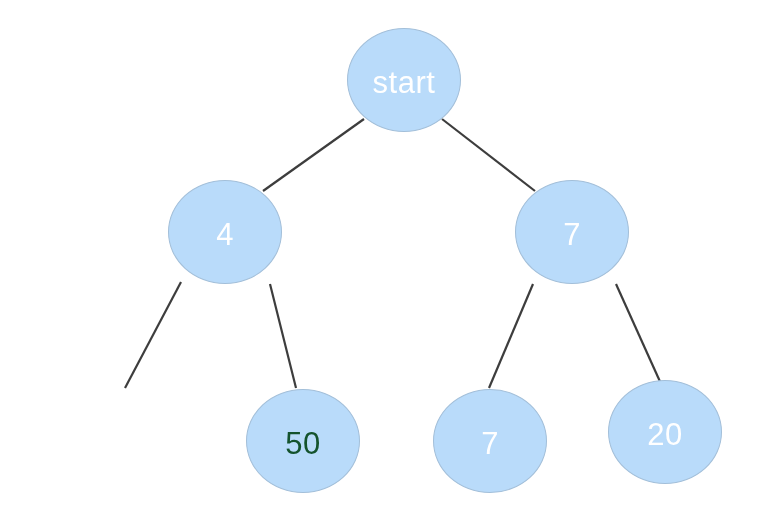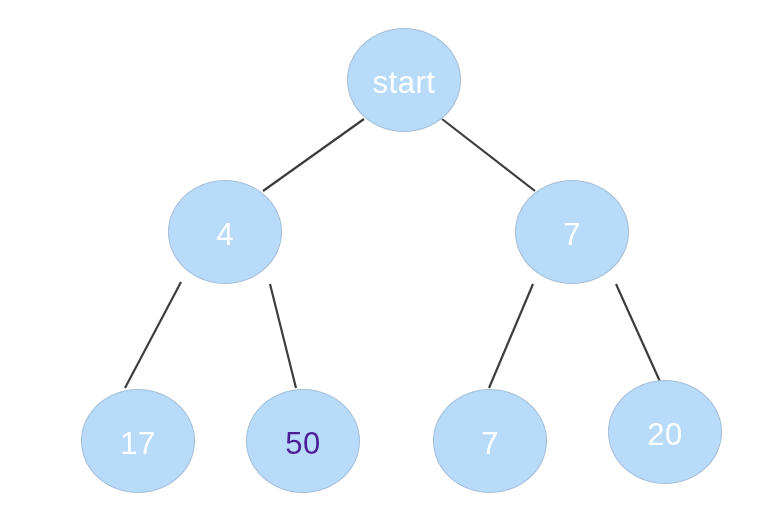--- a/index.html
+++ b/index.html
@@ -59,25 +59,22 @@
   <div class="nodes-layer">
       <div class="node" style="left: 347px; top: 28px; width: 114px; height: 104px; background: rgb(185, 219, 250); border: 1.5px solid rgb(163, 191, 217);">
         <span class="node-label" style="color: rgb(255, 255, 255);">start</span>
       </div>
       <div class="node" style="left: 168px; top: 180px; width: 114px; height: 104px; background: rgb(185, 219, 250); border: 1.5px solid rgb(163, 191, 217);">
         <span class="node-label" style="color: rgb(255, 255, 255);">4</span>
       </div>
       <div class="node" style="left: 515px; top: 180px; width: 114px; height: 104px; background: rgb(185, 219, 250); border: 1.5px solid rgb(163, 191, 217);">
         <span class="node-label" style="color: rgb(255, 255, 255);">7</span>
       </div>
-      <div class="node" style="left: 81px; top: 389px; width: 114px; height: 104px; background: rgb(185, 219, 250); border: 1.5px solid rgb(163, 191, 217);">
-        <span class="node-label" style="color: rgb(255, 255, 255);">17</span>
-      </div>
       <div class="node" style="left: 246px; top: 389px; width: 114px; height: 104px; background: rgb(185, 219, 250); border: 1.5px solid rgb(163, 191, 217);">
-        <span class="node-label" style="color: #4c1d95;">50</span>
+        <span class="node-label" style="color: #14532d;">50</span>
       </div>
       <div class="node" style="left: 433px; top: 389px; width: 114px; height: 104px; background: rgb(185, 219, 250); border: 1.5px solid rgb(163, 191, 217);">
         <span class="node-label" style="color: rgb(255, 255, 255);">7</span>
       </div>
       <div class="node" style="left: 608px; top: 380px; width: 114px; height: 104px; background: rgb(185, 219, 250); border: 1.5px solid rgb(163, 191, 217);">
         <span class="node-label" style="color: rgb(255, 255, 255);">20</span>
       </div>
     </div>
 </div>
 

